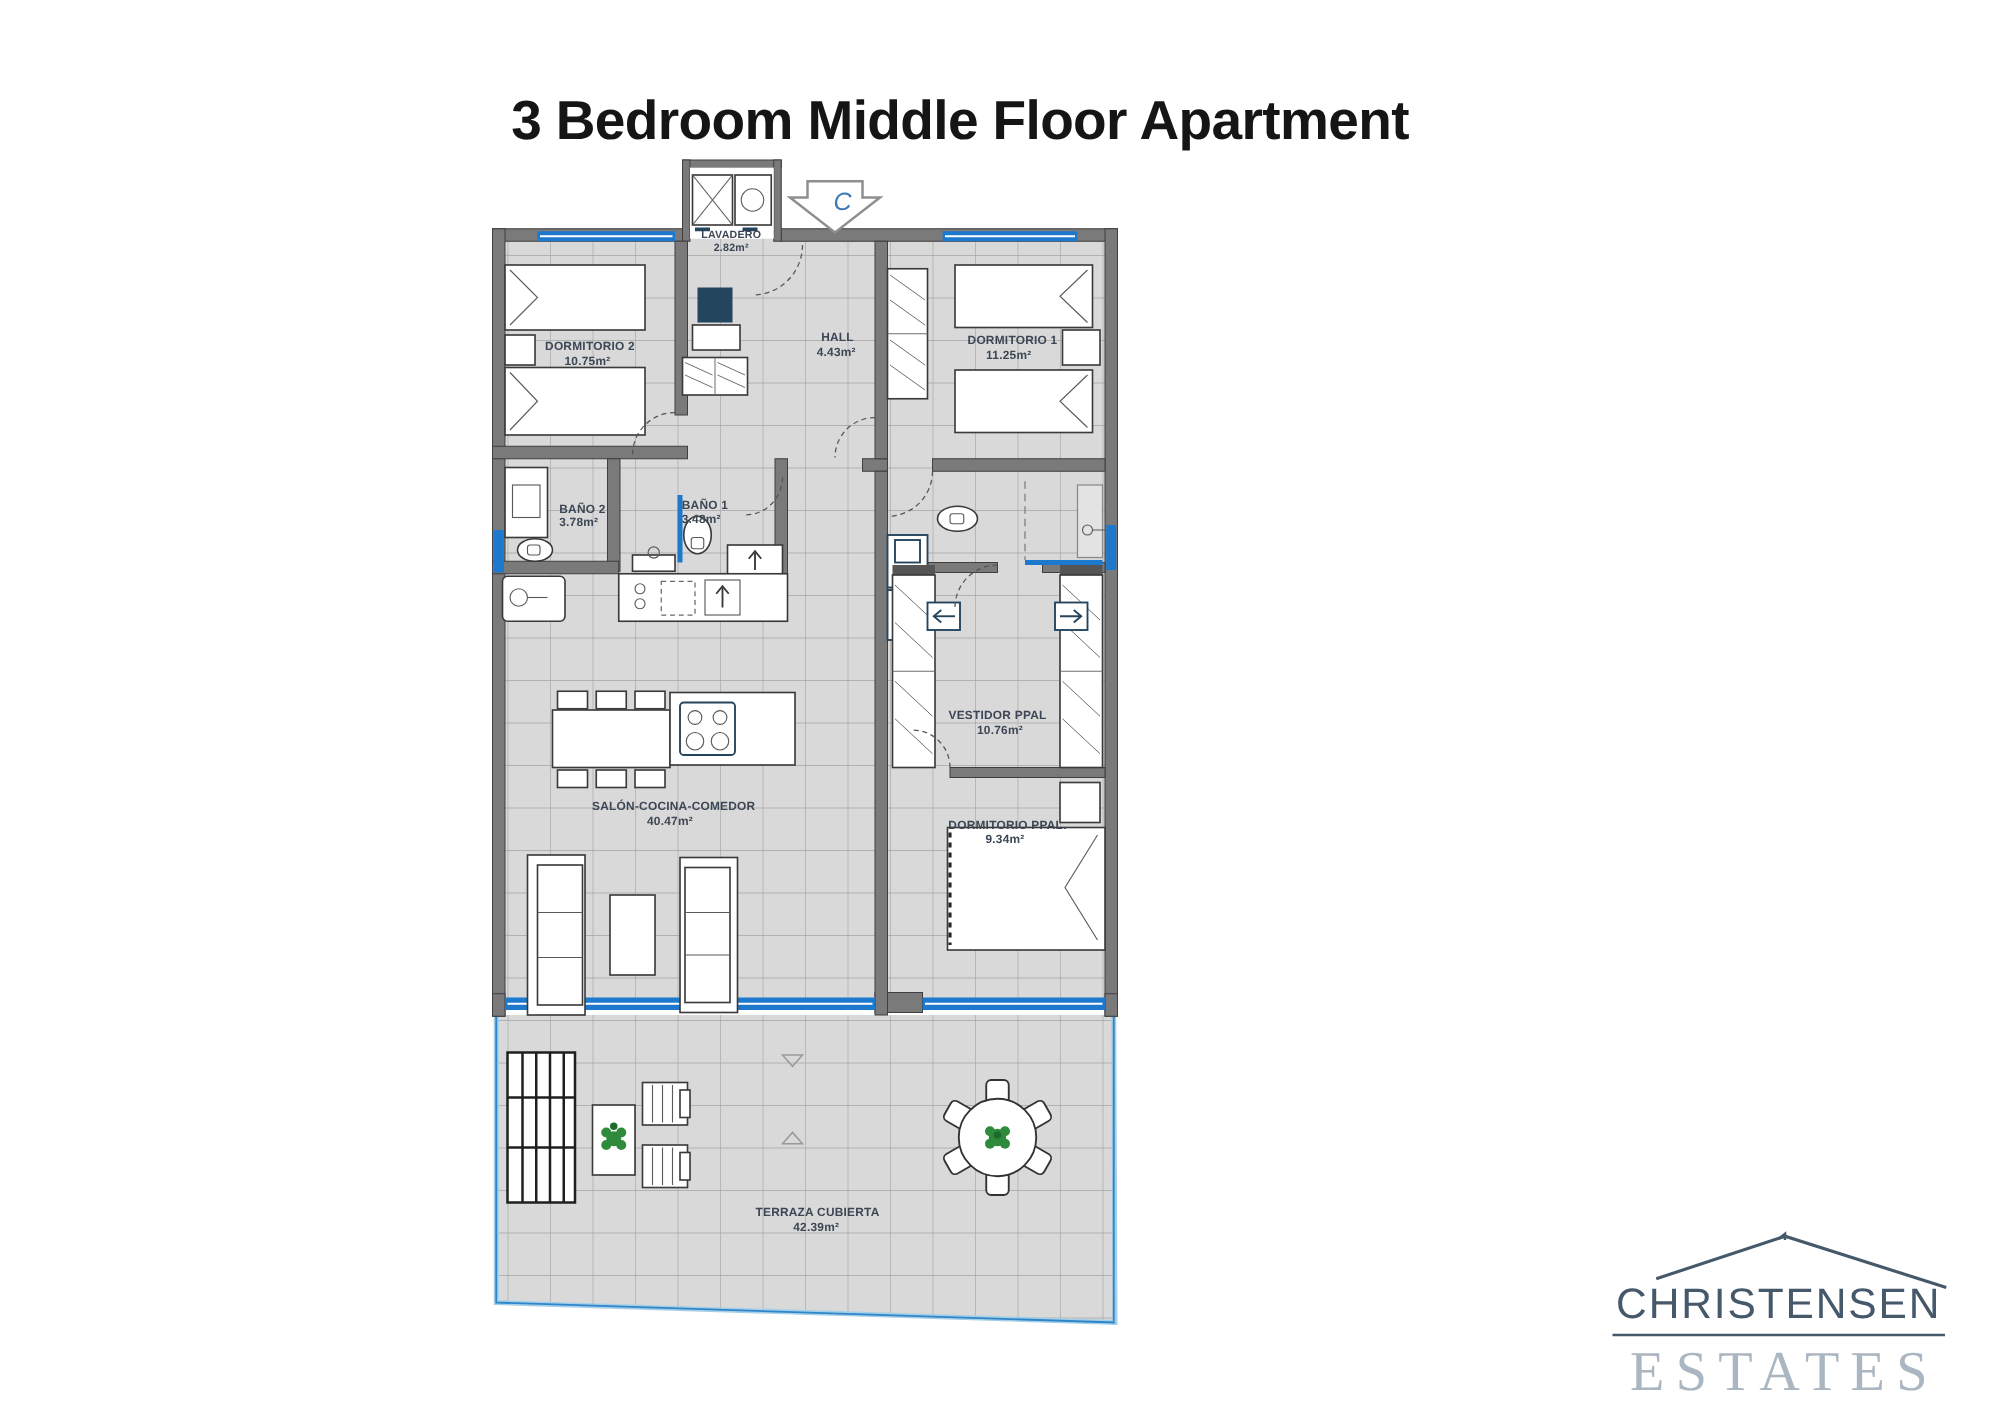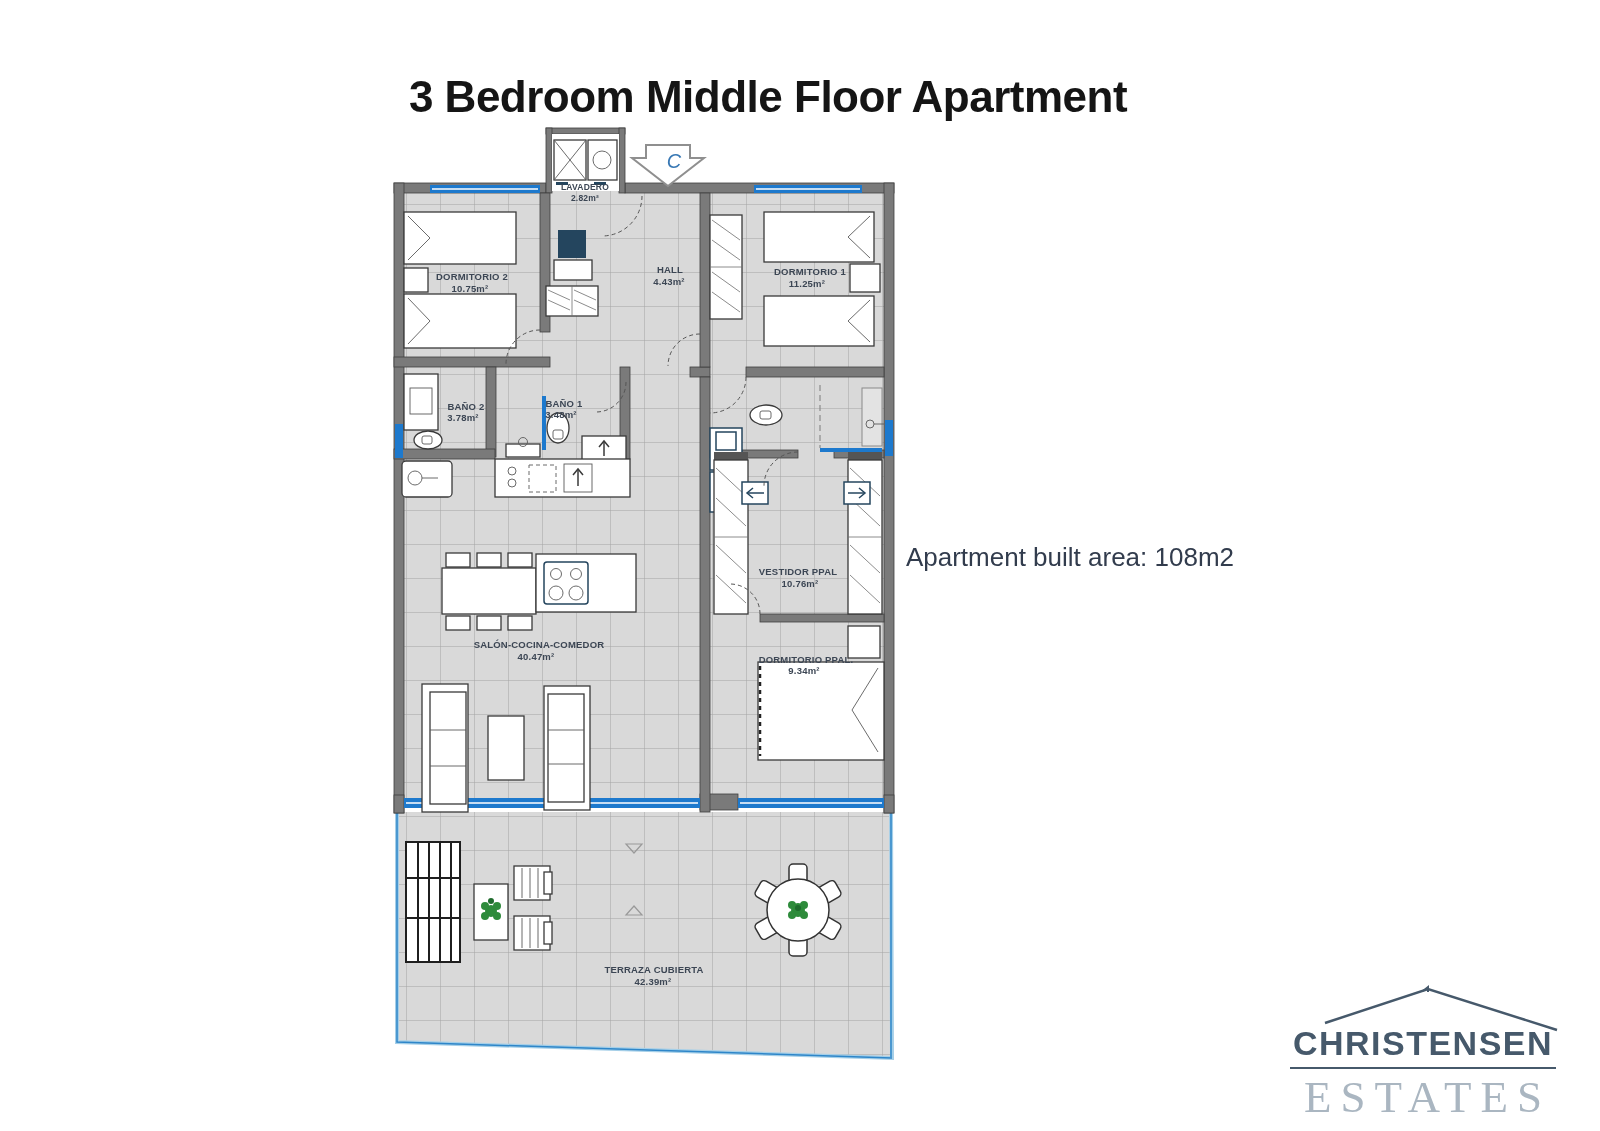--- a/index.html
+++ b/index.html
@@ -15,32 +15,31 @@
   .wall{fill:#7a7a7a;stroke:#3f3f3f;stroke-width:0.8;}
   .furn{fill:#ffffff;stroke:#3a3a3a;stroke-width:1.3;}
   .thin{fill:none;stroke:#5a5a5a;stroke-width:0.9;}
   .navy{fill:#ffffff;stroke:#24455e;stroke-width:1.5;}
   .win{fill:#1d79cd;}
   .arc{fill:none;stroke:#555555;stroke-width:1;stroke-dasharray:4 3;}
   .hatch{stroke:#6f6f6f;stroke-width:0.8;}
   
   .logo{position:absolute;left:1280px;top:976px;width:286px;height:150px;text-align:center;}
   .logo .roof{position:absolute;left:0;top:0;}
-  .logo .brand{position:relative;margin-top:48px;font-size:34px;letter-spacing:1.5px;color:#46596b;font-weight:bold;}
+  .logo .brand{position:relative;margin-top:48px;font-size:34px;letter-spacing:1.5px;color:#46596b;}
   .logo .rule{height:2px;background:#46596b;margin:4px 10px 0 10px;}
   .logo .estates{font-family:"Liberation Serif",serif;font-size:45px;letter-spacing:9px;
                  color:#aab6c1;margin-top:2px;text-indent:9px;}
 </style>
 </head>
 <body>
 
 <div class="title">3 Bedroom Middle Floor Apartment</div>
 
 <div class="info">
-  <div>Apartment built area: 108m2</div>
 </div>
 
 <div class="planwrap">
 <svg width="514" height="952" viewBox="390 118 514 952">
   <defs>
     <pattern id="tile" width="34" height="34" patternUnits="userSpaceOnUse">
       <path d="M 34 0 L 0 0 0 34" fill="none" stroke="#a3a3a3" stroke-width="1"></path>
     </pattern>
   </defs>
 

